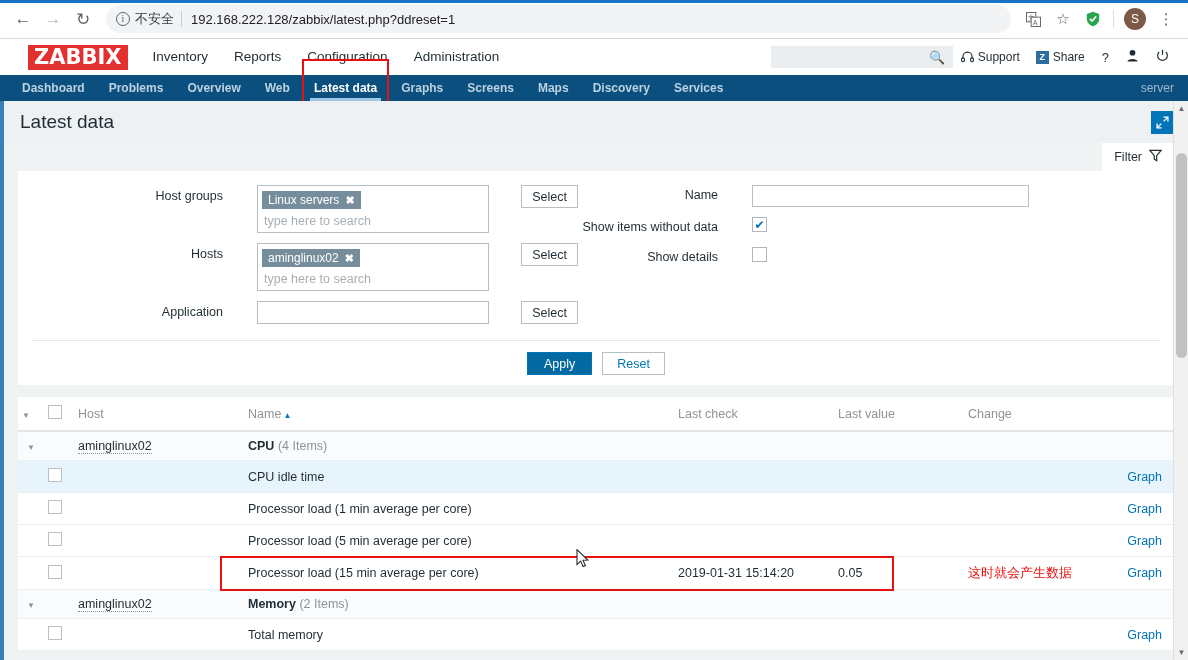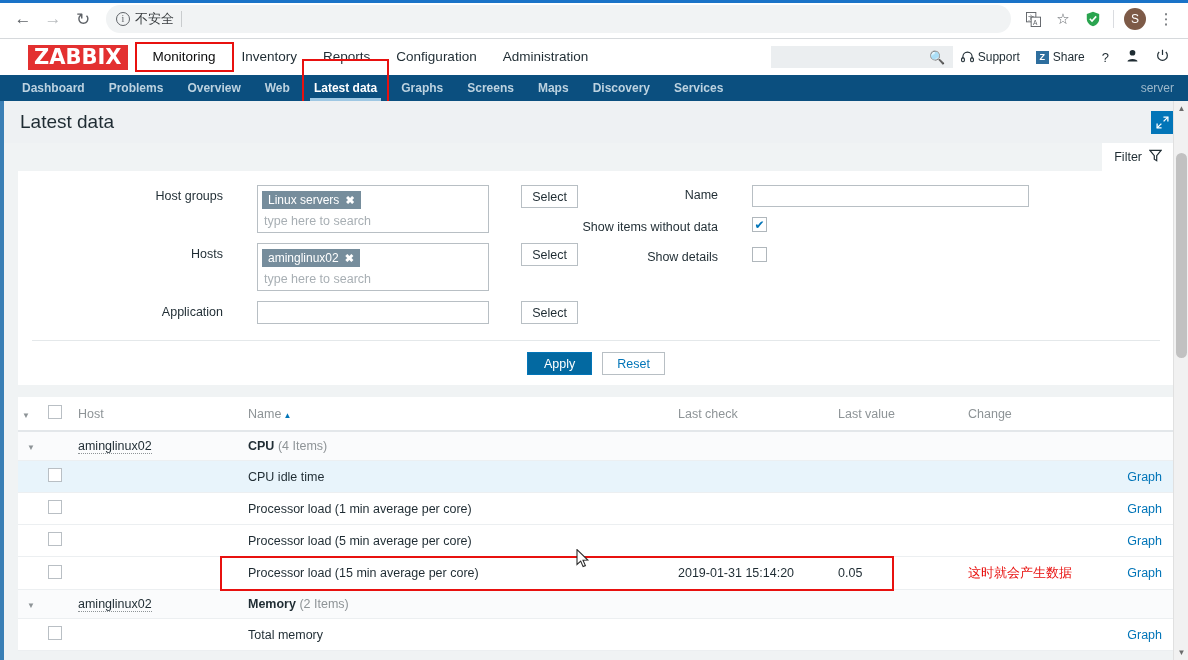--- a/index.html
+++ b/index.html
@@ -458,20 +458,21 @@
 <body>
 
 <div class="browser-chrome">
   <div class="nav-btn">←</div>
   <div class="nav-btn disabled">→</div>
   <div class="nav-btn">↻</div>
   <div class="omnibox">
     <div class="info-circle">i</div>
     <span class="insecure-label">不安全</span>
     <div class="omni-divider"></div>
+    <span class="omni-url">192.168.222.128/zabbix/latest.php?ddreset=1</span>
   </div>
   <div class="chrome-icons">
     <div class="chrome-icon">
       <svg width="15" height="15" viewBox="0 0 16 16" aria-hidden="true">
         <rect x="0.5" y="0.5" width="10" height="10" fill="none" stroke="#5f6368"></rect>
         <text x="2" y="8" font-size="7" fill="#5f6368" font-family="Liberation Sans">文</text>
         <rect x="5.5" y="5.5" width="10" height="10" fill="#fff" stroke="#5f6368"></rect>
         <text x="7.5" y="13.5" font-size="7" fill="#5f6368" font-family="Liberation Sans">A</text>
       </svg>
     </div>
@@ -485,24 +486,20 @@
     <div class="vert-sep"></div>
     <div class="avatar-chip">S</div>
     <div class="chrome-icon">⋮</div>
   </div>
 </div>
 <div class="chrome-bottom-border"></div>
 
 <div class="zbx-header">
   <div class="zbx-logo">ZABBIX</div>
   <div class="topnav">
-    <div class="topnav-wrap">
-      <div class="topnav-item active">Monitoring</div>
-      <div class="annot-box" style="left:-5px; top:3px; right:-5px; bottom:3px;"></div>
-    </div>
     <div class="topnav-item">Inventory</div>
     <div class="topnav-item">Reports</div>
     <div class="topnav-item">Configuration</div>
     <div class="topnav-item">Administration</div>
   </div>
   <div class="header-right">
     <div class="hdr-search">
       <input type="text" placeholder="" style="">
       <span class="mag">🔍</span>
     </div>

